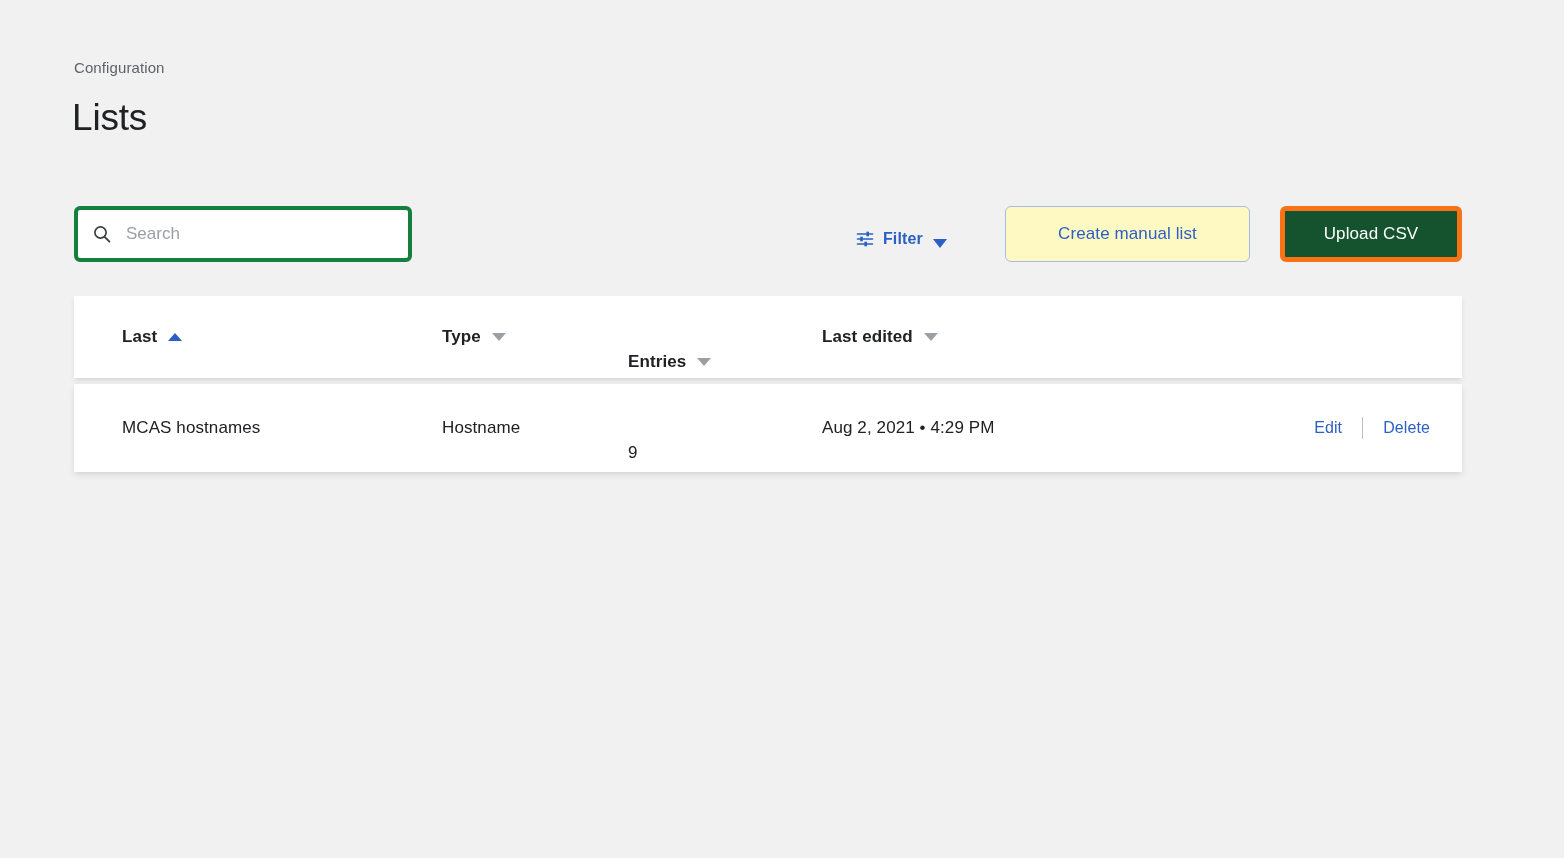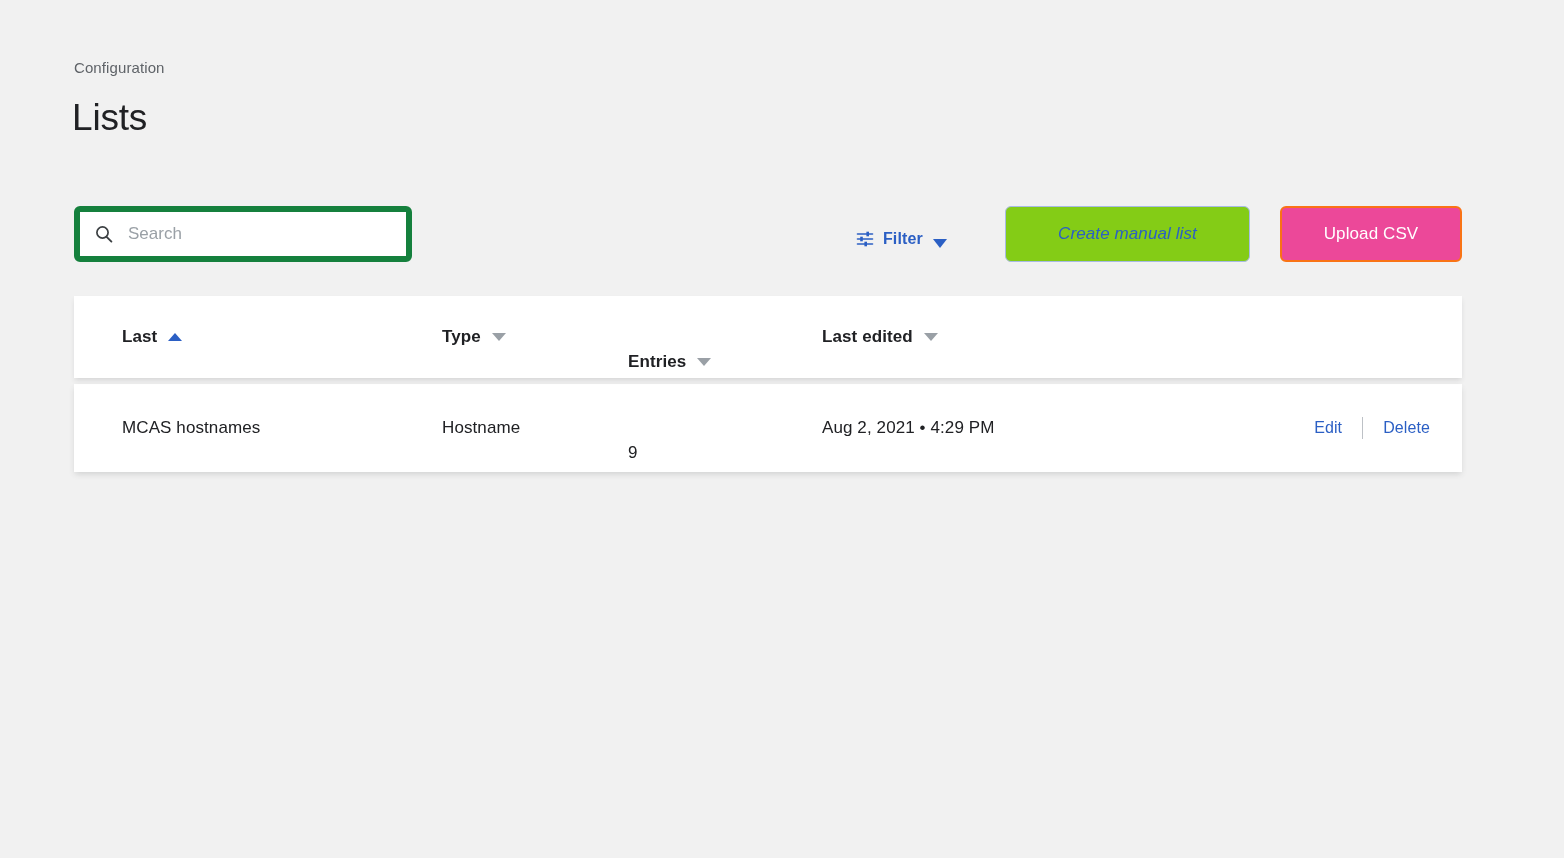--- a/index.html
+++ b/index.html
@@ -51,21 +51,21 @@
   }
 
   .search-box {
     position: absolute;
     left: 74px;
     top: 0px;
     width: 338px;
     height: 56px;
     box-sizing: border-box;
     background: #ffffff;
-    border: 6px solid #15803d;
+    border: 4px solid #15803d;
     border-radius: 6px;
     display: flex;
     align-items: center;
     padding: 0 14px;
   }
   .search-icon {
     width: 20px;
     height: 20px;
     margin-right: 14px;
     flex: none;
@@ -125,30 +125,29 @@
     justify-content: center;
     font-family: "Liberation Sans", sans-serif;
     font-size: 17px;
     border-radius: 6px;
     cursor: pointer;
     letter-spacing: 0.1px;
   }
   .btn-secondary {
     left: 1005px;
     width: 245px;
-    background: #84cc16;
+    background: #fef9c3;
     border: 1px solid #a8bbe4;
     color: #2b5fc4;
-    font-style: italic;
   }
   .btn-primary {
     left: 1280px;
     width: 182px;
-    background: #ec4899;
-    border: 2px solid #f97316;
+    background: #14532d;
+    border: 5px solid #f97316;
     color: #ffffff;
   }
 
   
   .table {
     position: absolute;
     left: 74px;
     top: 296px;
     width: 1388px;
   }

